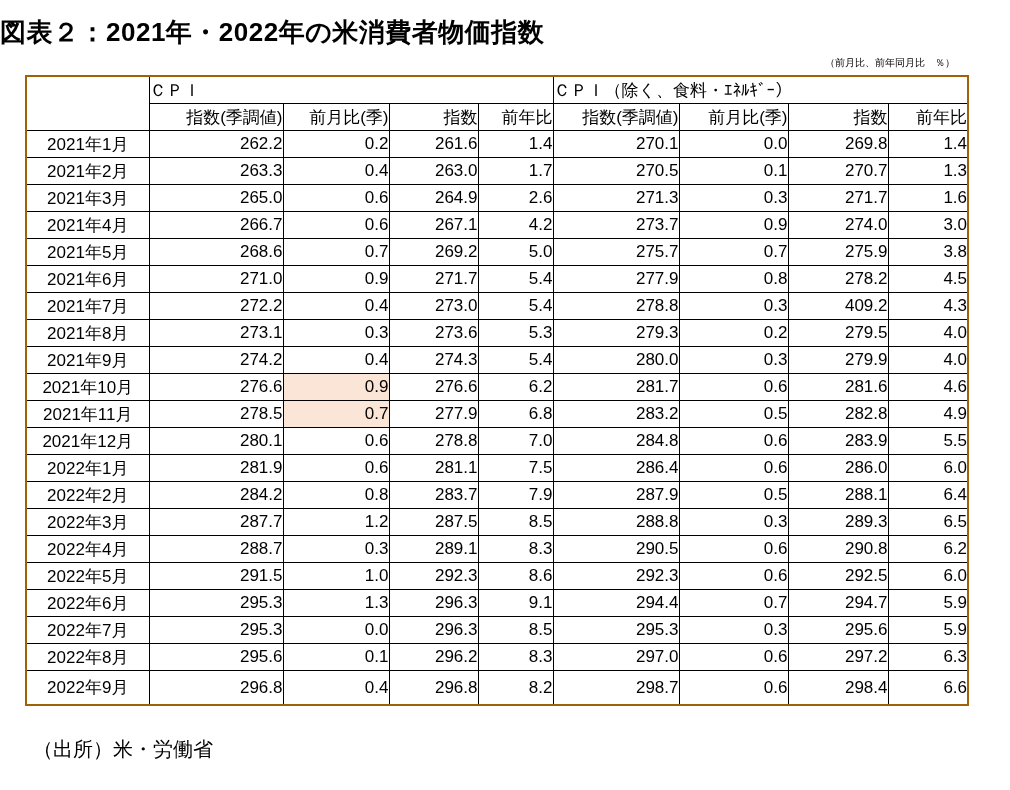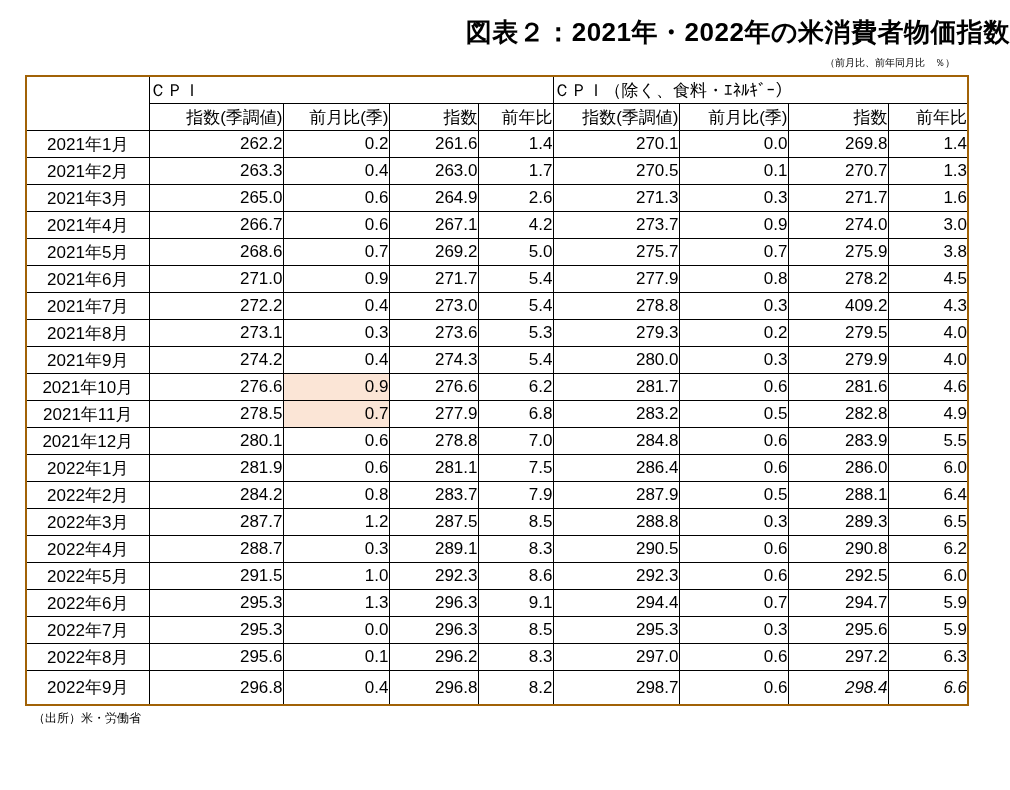--- a/index.html
+++ b/index.html
@@ -7,21 +7,21 @@
     width: 1010px;
     height: 790px;
     background: #ffffff;
     color: #000000;
     font-family: "Liberation Sans", "DejaVu Sans", sans-serif;
     position: relative;
     overflow: hidden;
   }
   .title {
     margin-top: 15px;
-    text-align: right;
+    text-align: left;
     font-size: 26px;
     font-weight: bold;
     letter-spacing: 0.5px;
   }
   .subtitle {
     width: 942px;
     margin: 6px 0 5px 25px;
     padding-right: 12px;
     box-sizing: border-box;
     text-align: right;
@@ -44,24 +44,24 @@
     padding: 0;
   }
   td.ghead { text-align: left; padding-left: 6px; }
   td.chead { text-align: right; padding-left: 4px; }
   td.month-cell { text-align: center; border-right-width: 2px; }
   td.corner { border-right-width: 2px; }
   td.num { text-align: right; padding-right: 7px; }
   td.thick-left { border-left-width: 2px; }
   td.highlight { background: #fbe5d6; }
   tr.tall-row td { height: 33px; }
-  td.low { vertical-align: bottom; padding-bottom: 4px; font-style: italic; }
+  td.low { vertical-align: bottom; padding-bottom: 4px; }
   .source {
-    margin: 4px 0 0 33px;
-    font-size: 12px;
+    margin: 30px 0 0 33px;
+    font-size: 20px;
   }
 </style>
 </head>
 <body>
 
 <div class="title">図表２：2021年・2022年の米消費者物価指数</div>
 
 <div class="subtitle">（前月比、前年同月比　％）</div>
 
 <table class="cpi">

